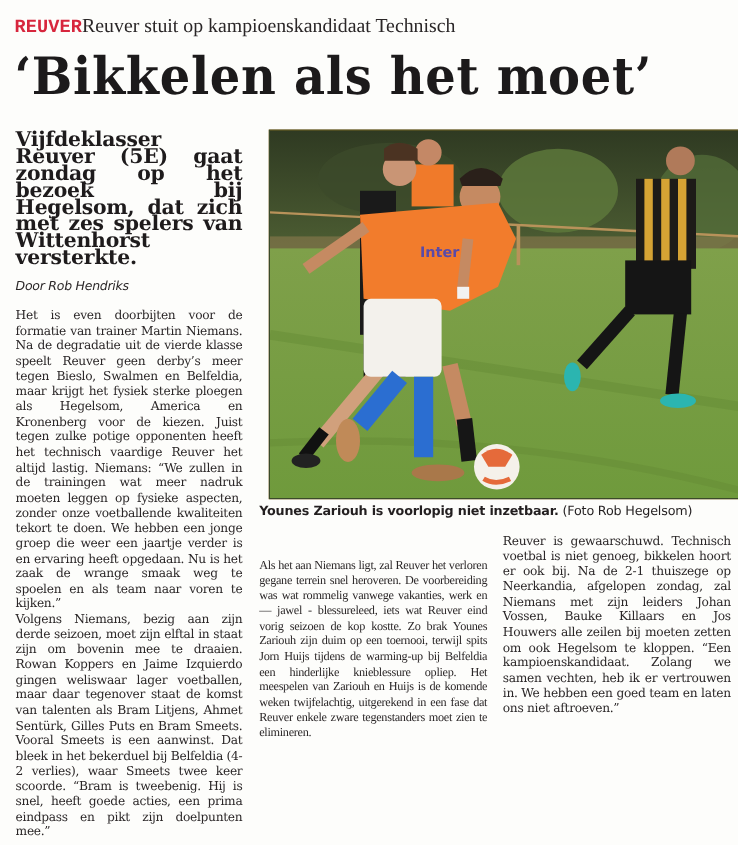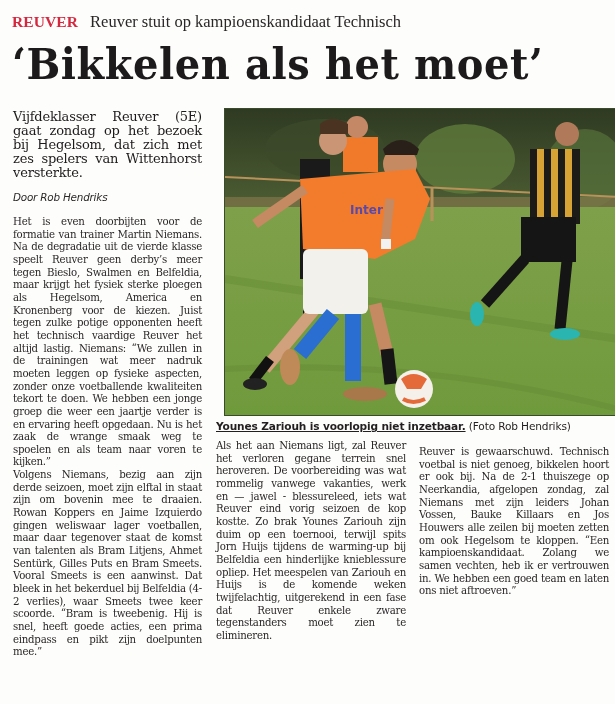--- a/index.html
+++ b/index.html
@@ -10,66 +10,66 @@
     color: #231f20;
     font-family: "DejaVu Serif", serif;
   }
   .kicker {
     position: absolute; left: 12px; top: 12px;
     font-family: "Liberation Serif", serif;
     font-size: 16.5px; line-height: 20px; white-space: nowrap;
     color: #2a2627;
   }
   .kicker .tag {
-    font-family: Liberation Serif, serif;
+    font-family: Liberation Mono, monospace;
     font-weight: bold; color: #d7263d; letter-spacing: 0.1px;
-    margin-right: 12px; font-size: 15.5px;
+    margin-right: 0; font-size: 15.5px;
   }
   .headline {
     position: absolute; left: 12px; top: 36px;
     font-family: "DejaVu Serif", serif; font-weight: bold;
     font-size: 43px; line-height: 56px; white-space: nowrap;
     letter-spacing: 0.6px; color: #1c1a1b;
     transform: scaleX(0.93); transform-origin: left top;
   }
   .col {
     position: absolute;
     font-family: "DejaVu Serif", serif;
     font-size: 10.2px; line-height: 12.65px;
     text-align: justify; color: #2b2728;
     letter-spacing: -0.25px;
   }
   .col p { margin: 0; }
   .col-left { left: 13px; top: 110px; width: 189px; }
   .intro {
-    font-weight: normal; font-size: 13px; line-height: 14px;
+    font-weight: bold; font-size: 17px; line-height: 14px;
     letter-spacing: -0.2px; color: #1e1b1c;
   }
   .byline {
     font-family: "DejaVu Sans", sans-serif; font-style: italic;
     text-align: left; font-size: 10.4px; line-height: 14px;
     margin: 10px 0 12px 0 !important; letter-spacing: -0.2px;
     color: #2b2728;
   }
-  .col-mid { left: 216px; top: 440px; width: 190px; }
+  .col-mid { left: 216px; top: 466px; width: 190px; font-family: Liberation Serif, serif; }
   .col-right { left: 419px; top: 446px; width: 190px; }
 
   .photo {
     position: absolute; left: 224px; top: 108px;
     width: 393px; height: 308px; overflow: hidden;
     background: #a16207;
     border: 1px solid #3b4a2a; box-sizing: border-box;
   }
   .caption {
     position: absolute; left: 216px; top: 420px;
     font-family: "DejaVu Sans", sans-serif;
     font-size: 10.6px; line-height: 13px; white-space: nowrap;
     color: #231f20; letter-spacing: -0.15px;
   }
-  .caption b { font-weight: bold; text-decoration: underline; }
+  .caption b { font-weight: bold; }
 </style>
 </head>
 <body>
 
 <div class="kicker">
   <span class="tag">REUVER</span><span>Reuver stuit op kampioenskandidaat Technisch</span>
 </div>
 
 <div class="headline">‘Bikkelen als het moet’</div>
 
@@ -147,21 +147,21 @@
     <ellipse cx="140" cy="285" rx="22" ry="7" fill="#a9784a"></ellipse>
 
     <circle cx="189" cy="280" r="19" fill="#f5f1ea"></circle>
     <path d="M176 270 q12 -10 26 0 l-6 10 l-14 0 z" fill="#e56a3a"></path>
     <path d="M178 290 q10 6 22 0" stroke="#e56a3a" stroke-width="4" fill="none"></path>
   </svg>
 </div>
 
 <div class="caption">
   <b>Younes Zariouh is voorlopig niet inzetbaar.</b>
-  <span>(Foto Rob Hendriks)</span>
+  <span>(Foto Rob Hegelsom)</span>
 </div>
 
 <div class="col col-mid">
   <p>Als het aan Niemans ligt, zal Reuver het verloren gegane terrein snel heroveren. De voorbereiding was wat rommelig vanwege vakanties, werk en — jawel - blessureleed, iets wat Reuver eind vorig seizoen de kop kostte. Zo brak Younes Zariouh zijn duim op een toernooi, terwijl spits Jorn Huijs tijdens de warming-up bij Belfeldia een hinderlijke knieblessure opliep. Het meespelen van Zariouh en Huijs is de komende weken twijfelachtig, uitgerekend in een fase dat Reuver enkele zware tegenstanders moet zien te elimineren.</p>
 </div>
 
 <div class="col col-right">
   <p>Reuver is gewaarschuwd. Technisch voetbal is niet genoeg, bikkelen hoort er ook bij. Na de 2-1 thuiszege op Neerkandia, afgelopen zondag, zal Niemans met zijn leiders Johan Vossen, Bauke Killaars en Jos Houwers alle zeilen bij moeten zetten om ook Hegelsom te kloppen. “Een kampioenskandidaat. Zolang we samen vechten, heb ik er vertrouwen in. We hebben een goed team en laten ons niet aftroeven.”</p>
 </div>
 

